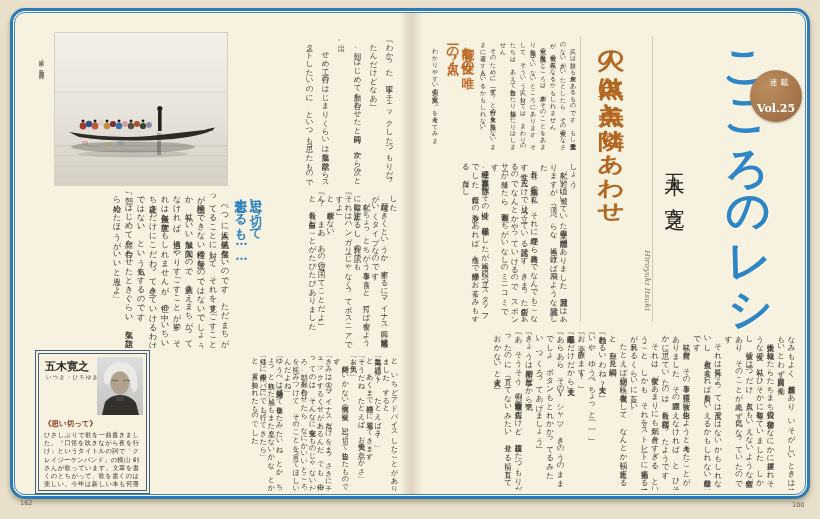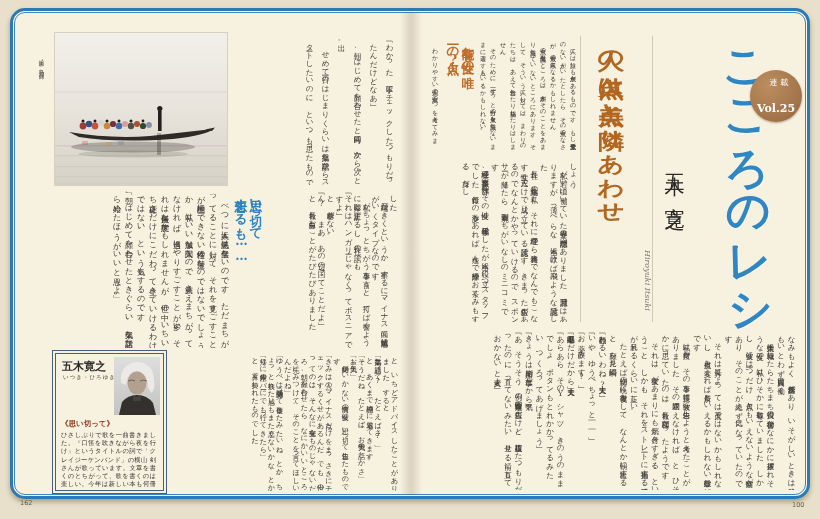--- a/index.html
+++ b/index.html
@@ -40,21 +40,21 @@
   .subhead-orange{position:absolute;left:446px;top:38px;width:30px;height:118px;
         font-size:12.5px;font-weight:bold;color:#bf6c2a;white-space:pre-line;line-height:15px;overflow:hidden;}
   .subhead-blue{position:absolute;left:234px;top:190px;width:30px;height:84px;
         font-size:12.5px;font-weight:bold;color:#2e83c0;white-space:pre-line;line-height:15px;overflow:hidden;}
   
   .photo{position:absolute;left:55px;top:33px;width:172px;height:152px;overflow:hidden;
         box-shadow:0 0 0 1px rgba(120,110,90,.25);}
   .photo-credit{position:absolute;left:36px;top:56px;width:10px;height:90px;
         font-size:5.5px;color:#5a564e;letter-spacing:1px;}
   
-  .profile{position:absolute;left:52px;top:350px;width:113px;height:142px;
+  .profile{position:absolute;left:35px;top:350px;width:113px;height:142px;
         border:1px solid #44607c;background:#f7f1df;}
   .profile-inner{position:absolute;inset:2px;border:1px solid #44607c;}
   .profile-name{position:absolute;left:9px;top:8px;font-size:11px;font-weight:bold;color:#2d2b28;}
   .profile-kana{position:absolute;left:10px;top:23px;font-size:5.5px;color:#4a463e;letter-spacing:1px;}
   .profile-photo{position:absolute;right:6px;top:6px;width:46px;height:58px;overflow:hidden;}
   .profile-section{position:absolute;left:8px;top:68px;font-size:7.5px;font-weight:bold;color:#8e3b20;}
   .profile-body{position:absolute;left:8px;top:80px;width:95px;height:56px;
         font-size:6.3px;line-height:8.2px;color:#343230;text-align:justify;overflow:hidden;}
   .page-num{position:absolute;font-size:6.5px;color:#6a5a45;font-family:"DejaVu Sans","Liberation Sans",sans-serif;}
 </style>

